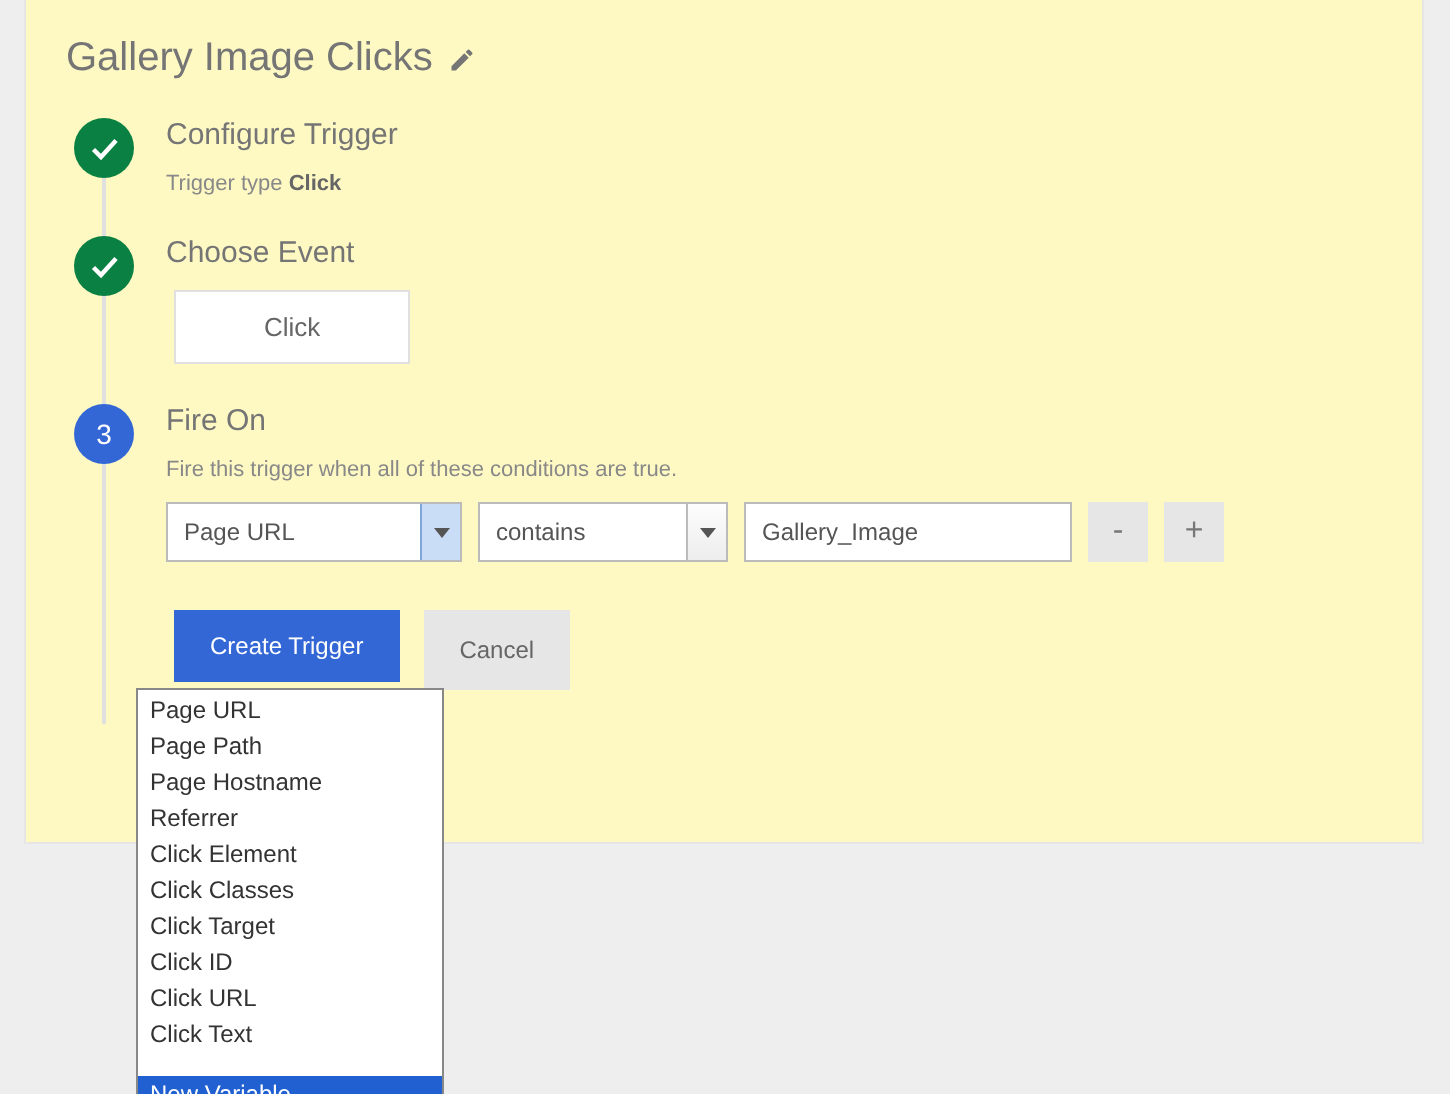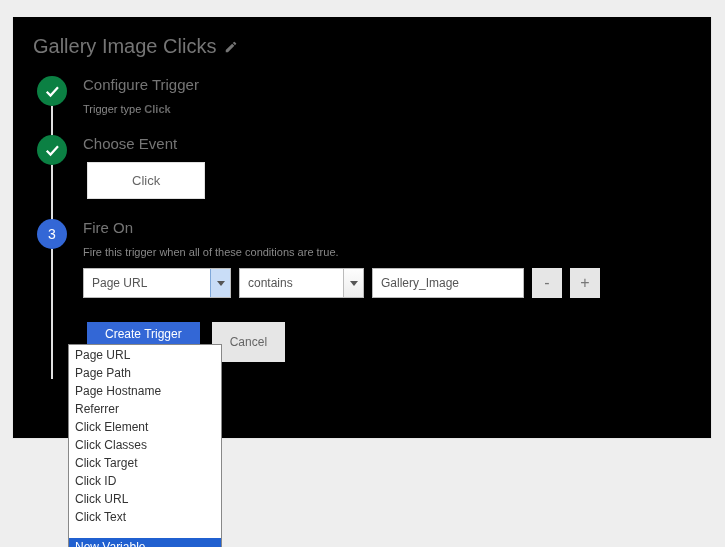--- a/index.html
+++ b/index.html
@@ -11,24 +11,24 @@
   }
   .page {
     width: 725px;
     height: 547px;
     background: #eeeeee;
     position: relative;
   }
   .panel {
     position: absolute;
     left: 12px;
-    top: 17px;
+    top: 0;
     width: 700px;
     height: 422px;
-    background: #000000;
+    background: #fef9c3;
     border: 1px solid #e6e6e6;
     border-top: none;
     padding: 18px 20px 20px 20px;
   }
   .title-row {
     display: flex;
     align-items: center;
     gap: 8px;
     margin-bottom: 18px;
   }
@@ -130,21 +130,21 @@
   .select.var .caret-box { background: #c9ddf7; border-left-color:#7fa8da; }
   .select.op { width: 125px; }
   .caret-down {
     width: 0; height: 0;
     border-left: 4px solid transparent;
     border-right: 4px solid transparent;
     border-top: 5px solid #555;
   }
   .text-input {
     height: 30px;
-    width: 152px;
+    width: 164px;
     border: 1px solid #bbb;
     background: #fff;
     padding: 0 8px;
     font-size: 12px;
     color: #555;
     font-family: inherit;
     outline: none;
   }
   .sq-btn {
     width: 30px;
@@ -161,21 +161,21 @@
   .footer-btns {
     display: flex;
     gap: 12px;
     margin-top: 24px;
     margin-left: 4px;
   }
   .btn-primary {
     background: #3367d6;
     color: #fff;
     border: none;
-    height: 24px;
+    height: 36px;
     padding: 0 18px;
     font-size: 12px;
     cursor: pointer;
   }
   .btn-secondary {
     background: #e6e6e6;
     color: #666;
     border: none;
     height: 40px;
     padding: 0 18px;

